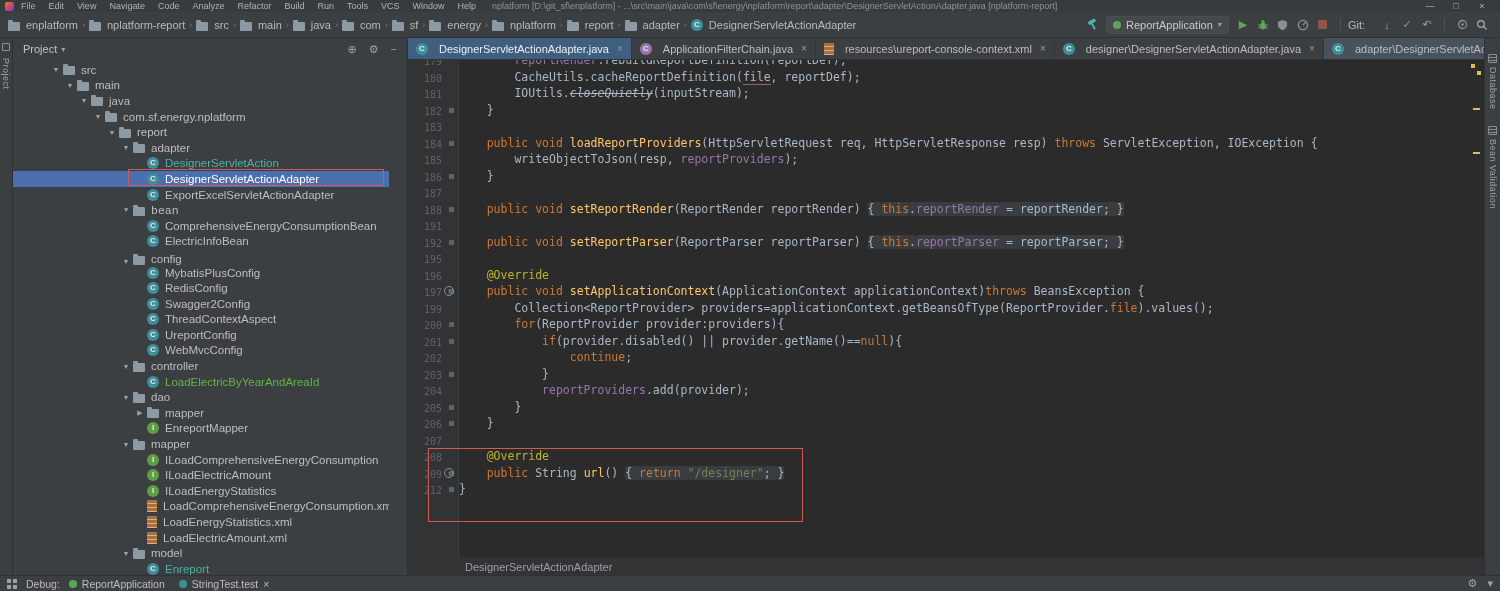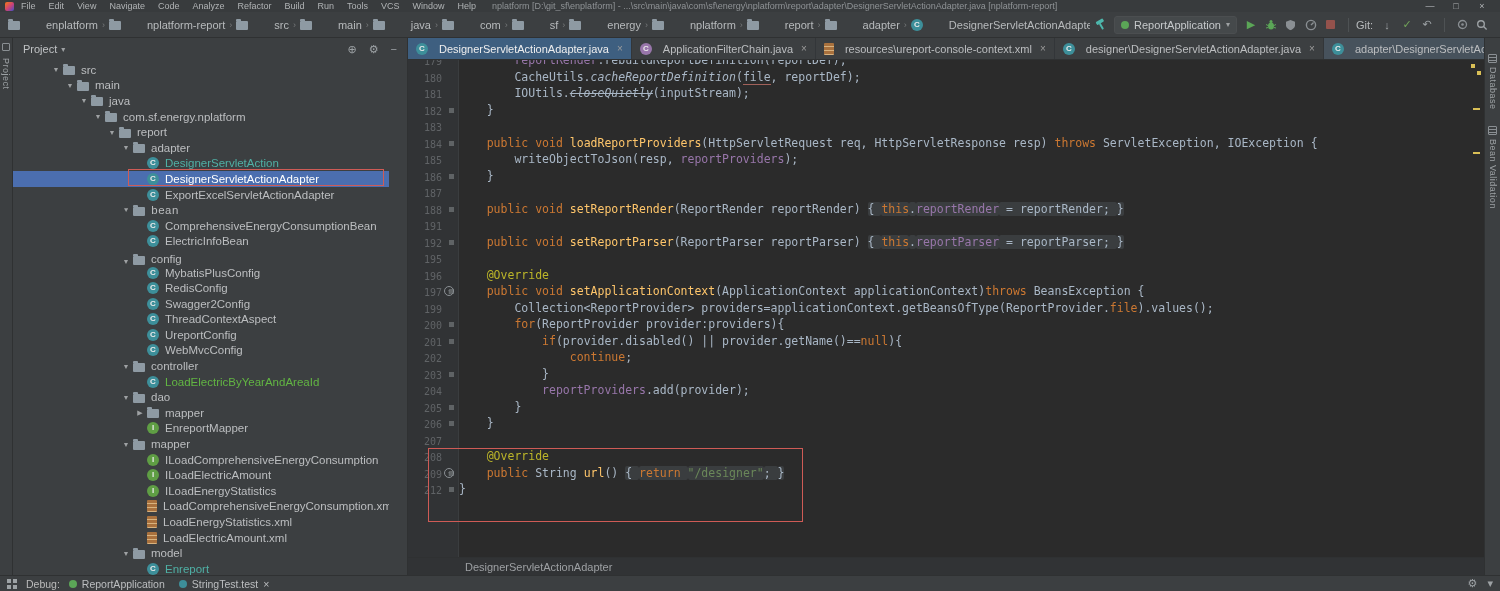--- a/index.html
+++ b/index.html
@@ -10,29 +10,29 @@
   .titlebar{height:12px;background:#383b3d;display:flex;align-items:center;padding:0 5px;white-space:nowrap}
   .logo{width:9px;height:9px;border-radius:2px;background:linear-gradient(135deg,#f97a12,#c9417a 55%,#3b51c9);flex:none;margin-right:7px}
   .menubar{display:flex;gap:13px;font-size:9px;color:#b0b3b5}
   .menu-item{cursor:default}
   .win-title{margin-left:16px;font-size:9px;color:#8f9396;flex:1;overflow:hidden;text-overflow:ellipsis}
   .win-controls{display:flex;gap:0;flex:none}
   .win-controls span{width:26px;text-align:center;font-size:9px;color:#b0b3b5}
   
   .toolbar{height:26px;background:#3c3f41;border-bottom:1px solid #2f3132;display:flex;align-items:center;padding:0 8px;font-size:11px;white-space:nowrap}
   .crumbs{display:flex;align-items:center;gap:3px;overflow:hidden}
-  .crumb{display:flex;align-items:flex-start;gap:20px;color:#b7babc}
+  .crumb{display:flex;align-items:flex-end;gap:0;color:#b7babc}
   .crumb-sep{color:#77797b;font-size:9px;margin:0 1px}
   .spacer{flex:1}
   .tb-ico{display:inline-flex;align-items:center;justify-content:center;width:20px;height:20px;flex:none}
   .runconfig{display:flex;align-items:center;gap:5px;padding:2px 6px;margin:0 4px;border:1px solid #4b4e50;border-radius:3px;background:#45494b;color:#c6c9cb}
   .caret{font-size:8px;color:#9ea1a3}
   .play-glyph{color:#5ba657;font-size:11px}
   .sep-v{width:1px;height:14px;background:#4e5254;margin:0 7px}
-  .git-label{color:#b7babc;margin-right:4px}
+  .git-label{color:#b7babc;margin-right:12px}
   .glyph{font-size:11px;color:#9da2a5}
   .glyph.green{color:#73a65a}
   
   .main{height:537px;display:flex}
   .left-stripe{width:13px;background:#3c3f41;border-right:1px solid #2f3132;display:flex;flex-direction:column;align-items:center;padding-top:5px;gap:7px;flex:none}
   .stripe-ico{width:8px;height:8px;border:1px solid #8a8f93;border-radius:1px}
   .vlabel{writing-mode:vertical-rl;font-size:9px;color:#9da2a5;letter-spacing:.5px}
   
   .project-panel{width:395px;background:#3c3f41;border-right:1px solid #2f3132;position:relative;overflow:hidden;flex:none}
   .panel-header{height:22px;display:flex;align-items:center;padding:0 10px;font-size:11px;color:#c0c3c5;gap:4px}
@@ -69,21 +69,21 @@
   .code-scroll{position:absolute;left:0;right:0;top:-8px}
   .cline{display:flex;height:16.5px;white-space:pre;position:relative}
   .lnum{width:34px;text-align:right;color:#606366;font-size:10px;flex:none;padding-top:2px;font-family:"DejaVu Sans Mono",monospace}
   .gslot{width:17px;flex:none;position:relative}
   .mk{position:absolute;left:7px;top:6px;width:5px;height:5px;background:#5f6365}
   .ov{position:absolute;left:2px;top:3px;width:10px;height:10px;border:1px solid #8a8f93;border-radius:50%;
       color:#8a8f93;font-size:7px;line-height:9px;text-align:center;font-family:"Liberation Sans",sans-serif}
   .ctext{flex:1;color:#a9b7c6}
   .c-p{color:#a9b7c6}.c-k{color:#cc7832}.c-m{color:#ffc66b}.c-a{color:#bbb529}
   .c-s{color:#6a8759}.c-f{color:#9876aa}
-  .c-i{font-style:italic}
+  .c-i{}
   .c-d{font-style:italic;text-decoration:line-through}
   .c-u{border-bottom:1px solid #a1615a}
   .c-fold{background:#3a3d3f;border-radius:2px}
   .code-ann{left:20px;top:388px;width:375px;height:74px}
   .smark{position:absolute;background:#d9bf56;z-index:4}
   .sm1{right:9px;top:4px;width:4px;height:4px}
   .sm2{right:3px;top:11px;width:4px;height:4px}
   .sm3{right:4px;top:48px;width:7px;height:2px}
   .sm4{right:4px;top:92px;width:7px;height:2px}
   .ed-crumb{height:18px;background:#313335;border-top:1px solid #2f3132;display:flex;align-items:center;

